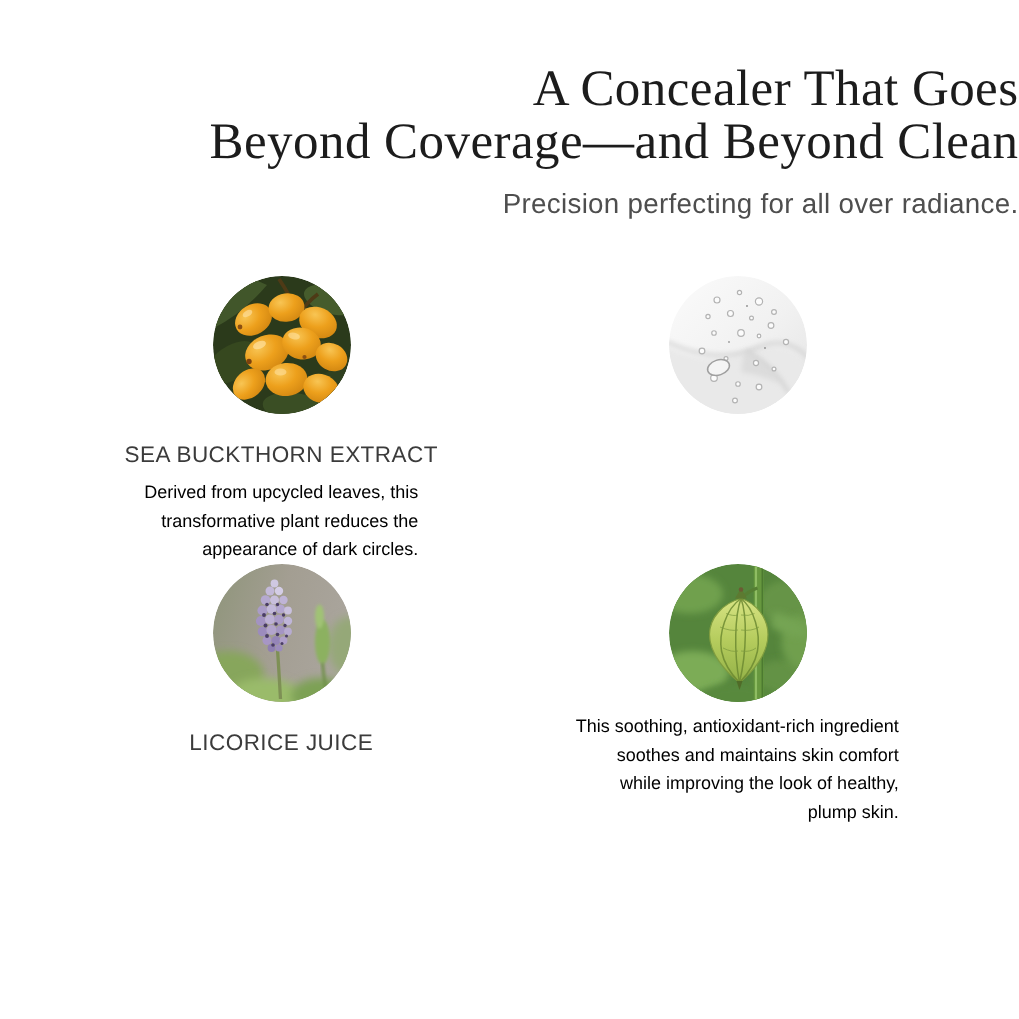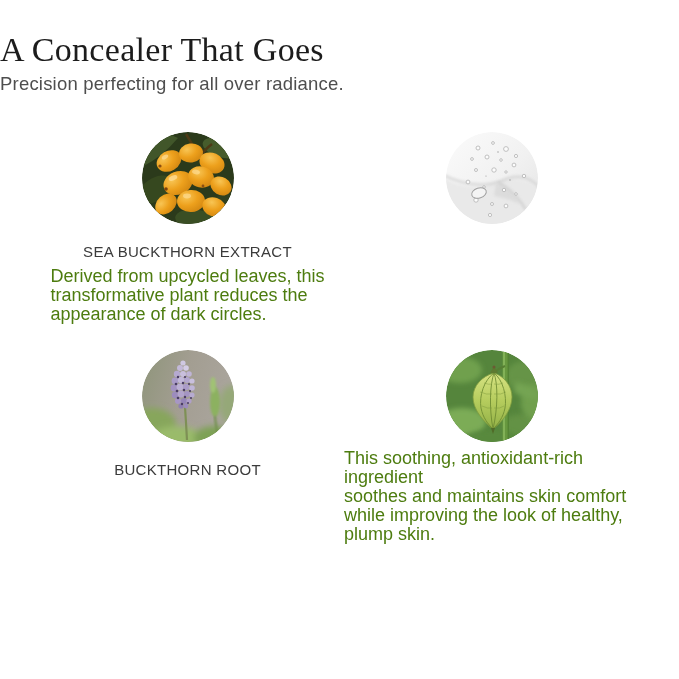--- a/index.html
+++ b/index.html
@@ -8,46 +8,45 @@
     background: #ffffff;
   }
   body {
     width: 679px;
     height: 679px;
     overflow: hidden;
     font-family: "Liberation Sans", sans-serif;
   }
   .page {
     width: 679px;
-    padding-top: 32px;
-    text-align: left;
+    padding-top: 42px;
+    text-align: right;
     box-sizing: border-box;
   }
   .title {
     font-family: "Liberation Serif", serif;
     font-weight: 400;
     font-size: 34px;
     line-height: 35px;
     letter-spacing: 0.3px;
     color: #1c1c1c;
     margin: 0;
   }
   .subtitle {
     font-size: 18.5px;
     line-height: 22px;
     color: #4e4e4e;
-    margin: 6px 0 0 0;
+    margin: 13px 0 0 0;
     letter-spacing: 0.2px;
   }
   .grid {
     margin-top: 37px;
     display: grid;
     grid-template-columns: 304px 304px;
     justify-content: center;
-    row-gap: 26px;
   }
   .cell {
     display: flex;
     flex-direction: column;
     align-items: center;
   }
   .circle {
     width: 92px;
     height: 92px;
     border-radius: 50%;
@@ -55,34 +54,34 @@
   }
   .circle svg { display: block; }
   .ing-name {
     font-size: 15px;
     font-weight: 400;
     letter-spacing: 0.3px;
     color: #3b3b3b;
     margin: 19px 0 0 0;
   }
   .ing-desc {
-    font-size: 18px;
+    font-size: 12px;
     line-height: 19px;
-    color: #4d7c0f;
+    color: #000000;
     margin: 7px 0 0 0;
     white-space: pre-line;
     max-width: 295px;
   }
 </style>
 </head>
 <body>
 
 <div class="page">
 
-  <h1 class="title"><span>A Concealer That Goes</span><br></h1>
+  <h1 class="title"><span>A Concealer That Goes</span><br><span>Beyond Coverage—and Beyond Clean</span></h1>
 
   <p class="subtitle">Precision perfecting for all over radiance.</p>
 
   <div class="grid">
 
     <section class="cell">
       <div class="circle">
         <svg width="92" height="92" viewBox="0 0 92 92" aria-hidden="true">
           <defs>
             <clipPath id="clip-sb">
@@ -245,21 +244,21 @@
                 <circle cx="48" cy="41" r="1.1"></circle>
               <circle cx="36" cy="48" r="1.3"></circle>
                 <circle cx="43" cy="47" r="1.2"></circle>
                 <circle cx="49" cy="48" r="1"></circle>
               <circle cx="40" cy="54" r="1.2"></circle>
                 <circle cx="46" cy="53" r="1"></circle>
             </g>
           </g>
         </svg>
       </div>
-      <h2 class="ing-name">BUCKTHORN ROOT</h2>
+      <h2 class="ing-name">LICORICE JUICE</h2>
     </section>
 
     <section class="cell">
       <div class="circle">
         <svg width="92" height="92" viewBox="0 0 92 92" aria-hidden="true">
           <defs>
             <clipPath id="clip-gb">
                 <circle cx="46" cy="46" r="46"></circle>
               </clipPath>
             <filter id="blur3-gb" x="-40%" y="-40%" width="180%" height="180%">

